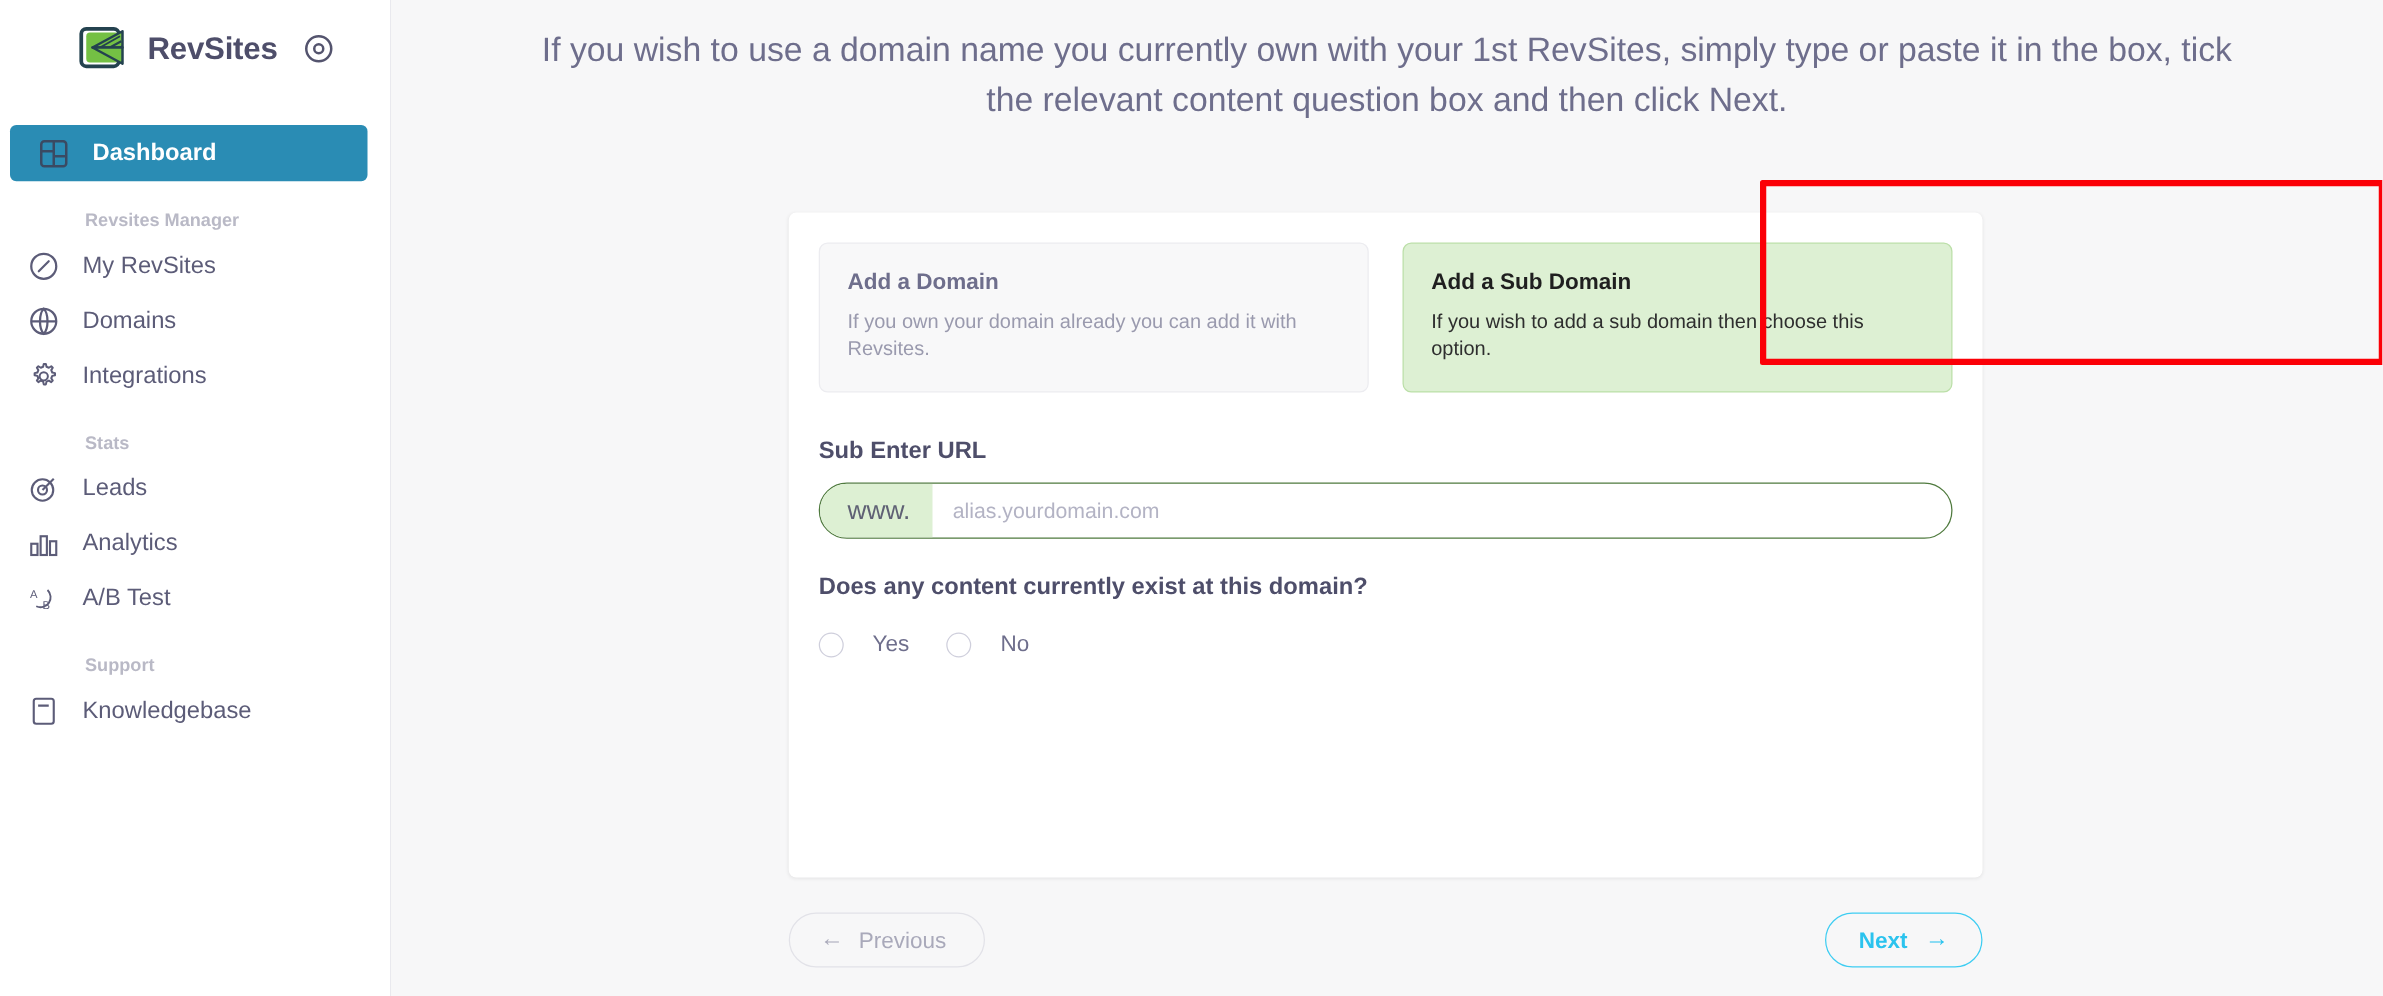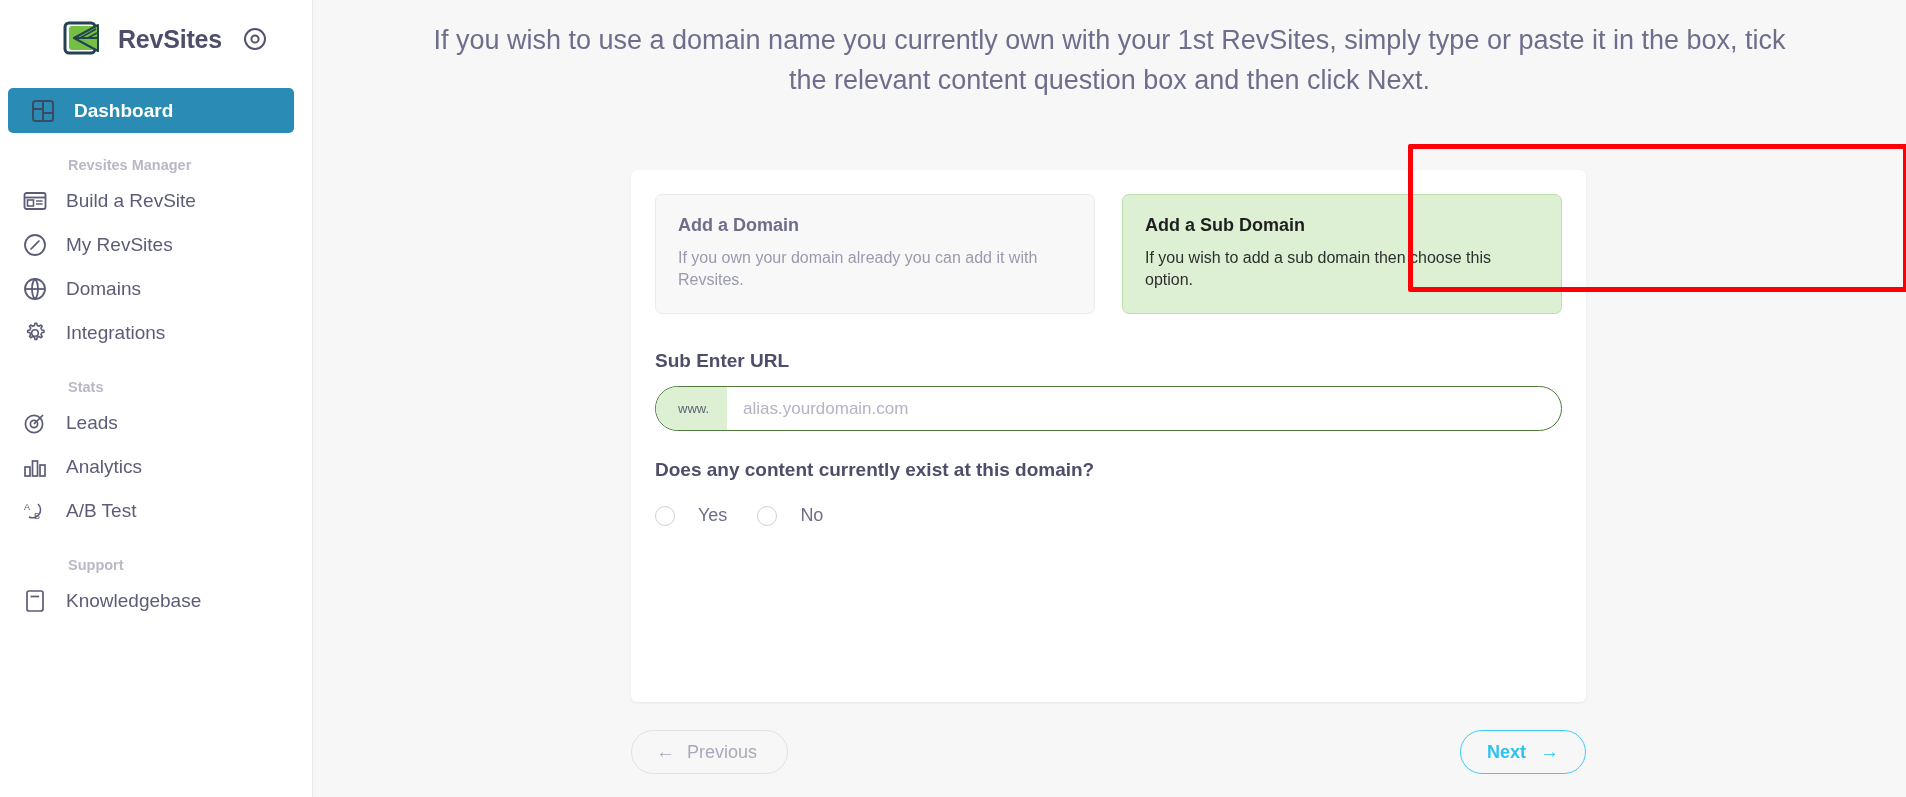--- a/index.html
+++ b/index.html
@@ -27,21 +27,21 @@
   .brand-logo { width: 42px; height: 40px; flex: 0 0 42px; }
   .brand-name {
     font-size: 25px; font-weight: 700; color: #4e4e6a;
     margin-left: 14px; letter-spacing: -0.2px;
   }
   .brand-spacer { flex: 1 1 auto; }
   .brand-badge { width: 26px; height: 26px; margin-right: 22px; }
 
   .nav { padding-top: 10px; }
   .nav-active {
-    margin: 0 18px 0 8px;
+    margin: 12px 18px 0 8px;
     height: 45px;
     background: #2a8cb4;
     border-radius: 5px;
     display: flex; align-items: center;
     padding-left: 22px;
   }
   .nav-active .nav-label {
     color: #ffffff; font-size: 19px; font-weight: 600; margin-left: 18px;
   }
   .nav-group-title {
@@ -118,21 +118,21 @@
     display: flex; align-items: stretch;
     height: 45px;
     border: 1px solid #4f7a3e;
     border-radius: 24px;
     overflow: hidden;
     background: #ffffff;
   }
   .input-prefix {
     background: #ddf0d3;
     color: #5f6174;
-    font-size: 13px;
+    font-size: 21px;
     display: flex; align-items: center;
     padding: 0 18px 0 22px;
   }
   .input-field {
     flex: 1 1 auto;
     border: none; outline: none;
     font-size: 17px;
     font-family: "Liberation Sans", sans-serif;
     color: #4e4e6a;
     padding: 0 16px;
@@ -235,31 +235,20 @@
           <svg viewBox="0 0 26 26" width="26" height="26">
             <rect x="3" y="3" width="20" height="20" rx="2.5" fill="none" stroke="#3a4a62" stroke-width="2"></rect>
             <path d="M13 3 V23 M3 11 H13 M13 15 H23" stroke="#3a4a62" stroke-width="2"></path>
           </svg>
         </span>
         <span class="nav-label">Dashboard</span>
       </div>
 
       <div class="nav-group-title">Revsites Manager</div>
 
-      <div class="nav-item">
-        <span class="nav-icon">
-          <svg viewBox="0 0 26 26" width="26" height="26">
-            <rect x="2.5" y="5" width="21" height="16" rx="2" fill="none" stroke="#5c5c78" stroke-width="1.8"></rect>
-            <path d="M2.5 9.5 H23.5" stroke="#5c5c78" stroke-width="1.8"></path>
-            <rect x="5.5" y="12" width="6" height="6" fill="none" stroke="#5c5c78" stroke-width="1.6"></rect>
-            <path d="M14 13 H20.5 M14 16 H20.5" stroke="#5c5c78" stroke-width="1.6"></path>
-          </svg>
-        </span>
-        <span class="nav-label">Build a RevSite</span>
-      </div>
 
       <div class="nav-item">
         <span class="nav-icon">
           <svg viewBox="0 0 26 26" width="26" height="26">
             <circle cx="13" cy="13" r="10" fill="none" stroke="#5c5c78" stroke-width="1.8"></circle>
             <path d="M17 9 L11.2 14.8 L9 17 L14.8 11.2 Z" fill="none" stroke="#5c5c78" stroke-width="1.7" stroke-linejoin="round"></path>
           </svg>
         </span>
         <span class="nav-label">My RevSites</span>
       </div>

